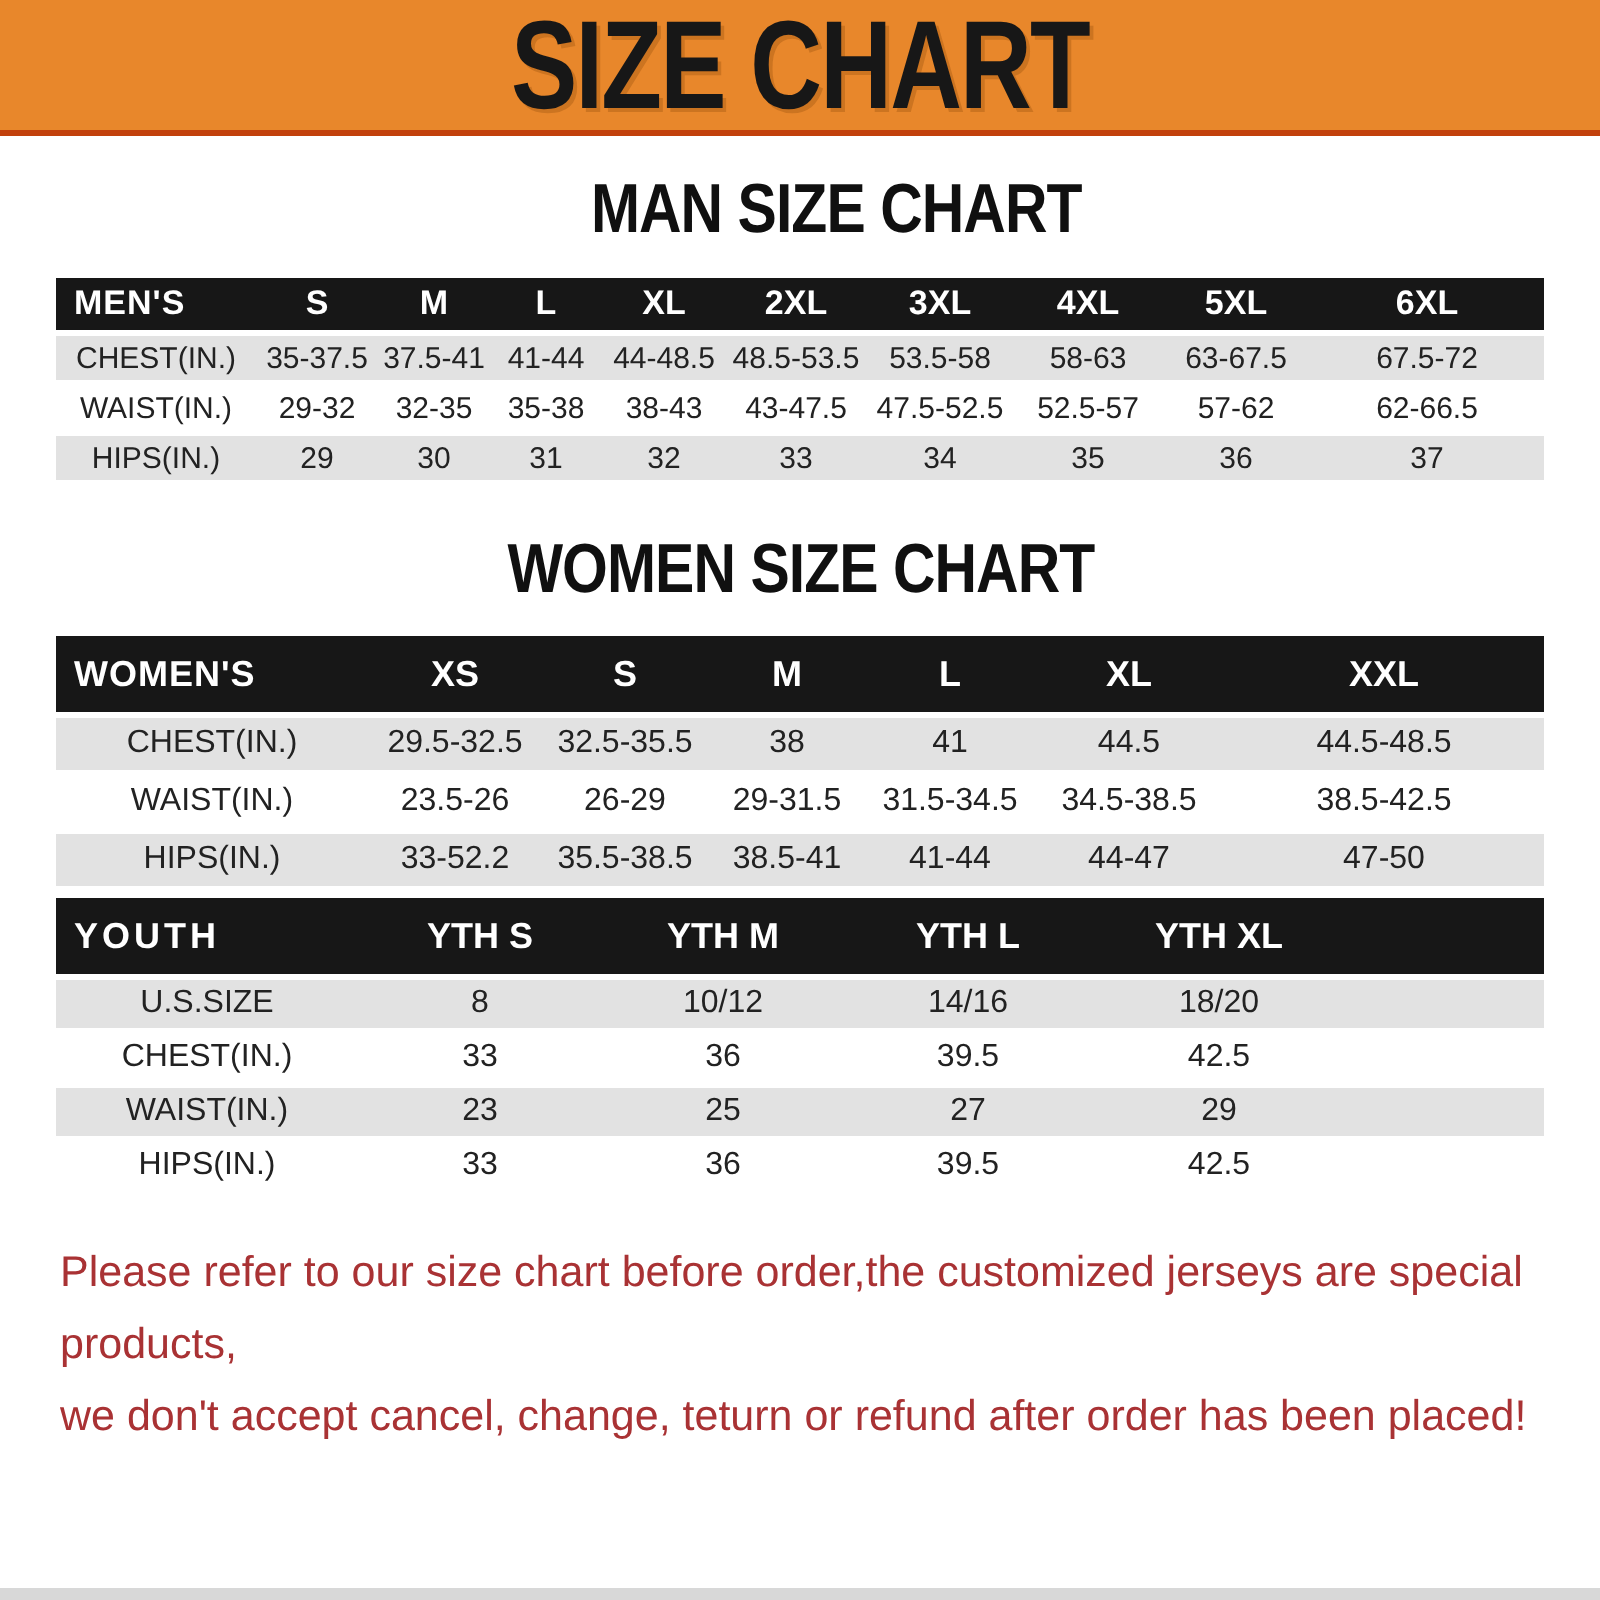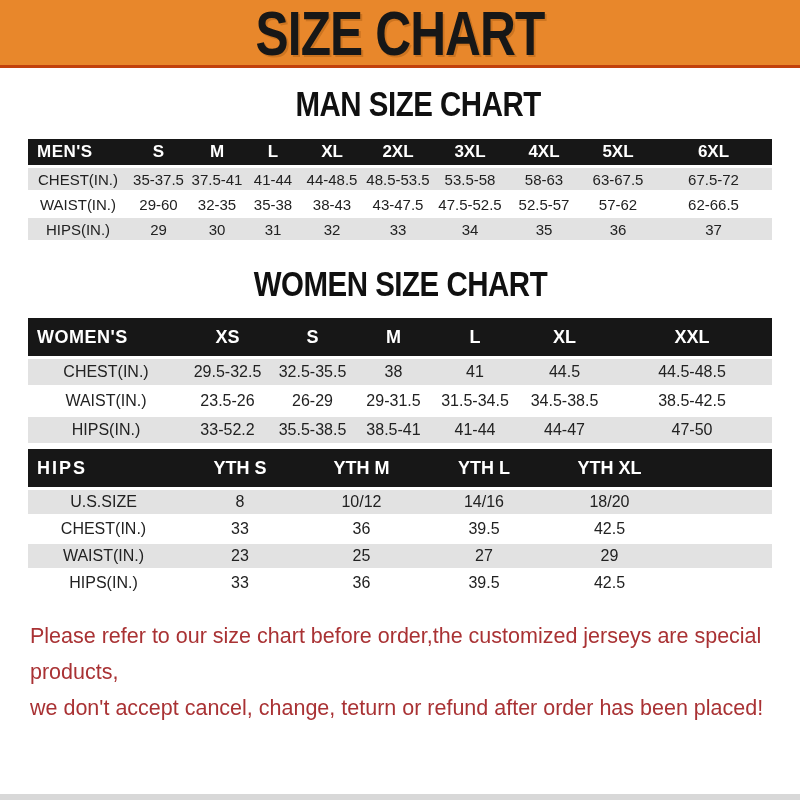--- a/index.html
+++ b/index.html
@@ -149,21 +149,21 @@
       <td>41-44</td>
       <td>44-48.5</td>
       <td>48.5-53.5</td>
       <td>53.5-58</td>
       <td>58-63</td>
       <td>63-67.5</td>
       <td>67.5-72</td>
     </tr>
     <tr class="data">
       <td class="rlabel">WAIST(IN.)</td>
-      <td>29-60</td>
+      <td>29-32</td>
       <td>32-35</td>
       <td>35-38</td>
       <td>38-43</td>
       <td>43-47.5</td>
       <td>47.5-52.5</td>
       <td>52.5-57</td>
       <td>57-62</td>
       <td>62-66.5</td>
     </tr>
     <tr class="data gray">
@@ -240,21 +240,21 @@
     <colgroup>
       <col style="width:151px">
         <col style="width:122px">
         <col style="width:121px">
         <col style="width:124px">
       <col style="width:127px">
         <col style="width:99px">
     </colgroup>
     <tbody>
         <tr class="bar">
-      <td class="corner">HIPS</td>
+      <td class="corner">YOUTH</td>
       <td>YTH S</td>
       <td>YTH M</td>
       <td>YTH L</td>
       <td>YTH XL</td>
       <td></td>
     </tr>
     <tr class="data gray">
       <td class="rlabel">U.S.SIZE</td>
       <td>8</td>
       <td>10/12</td>

